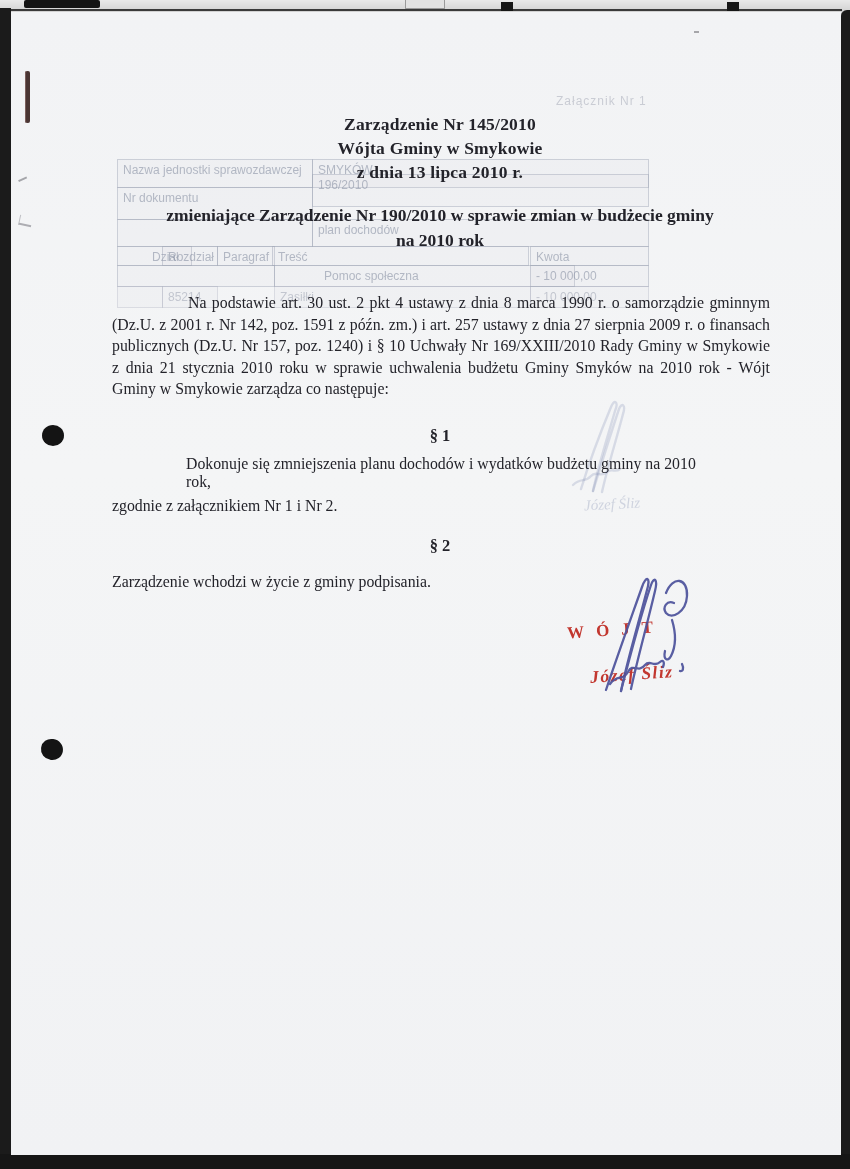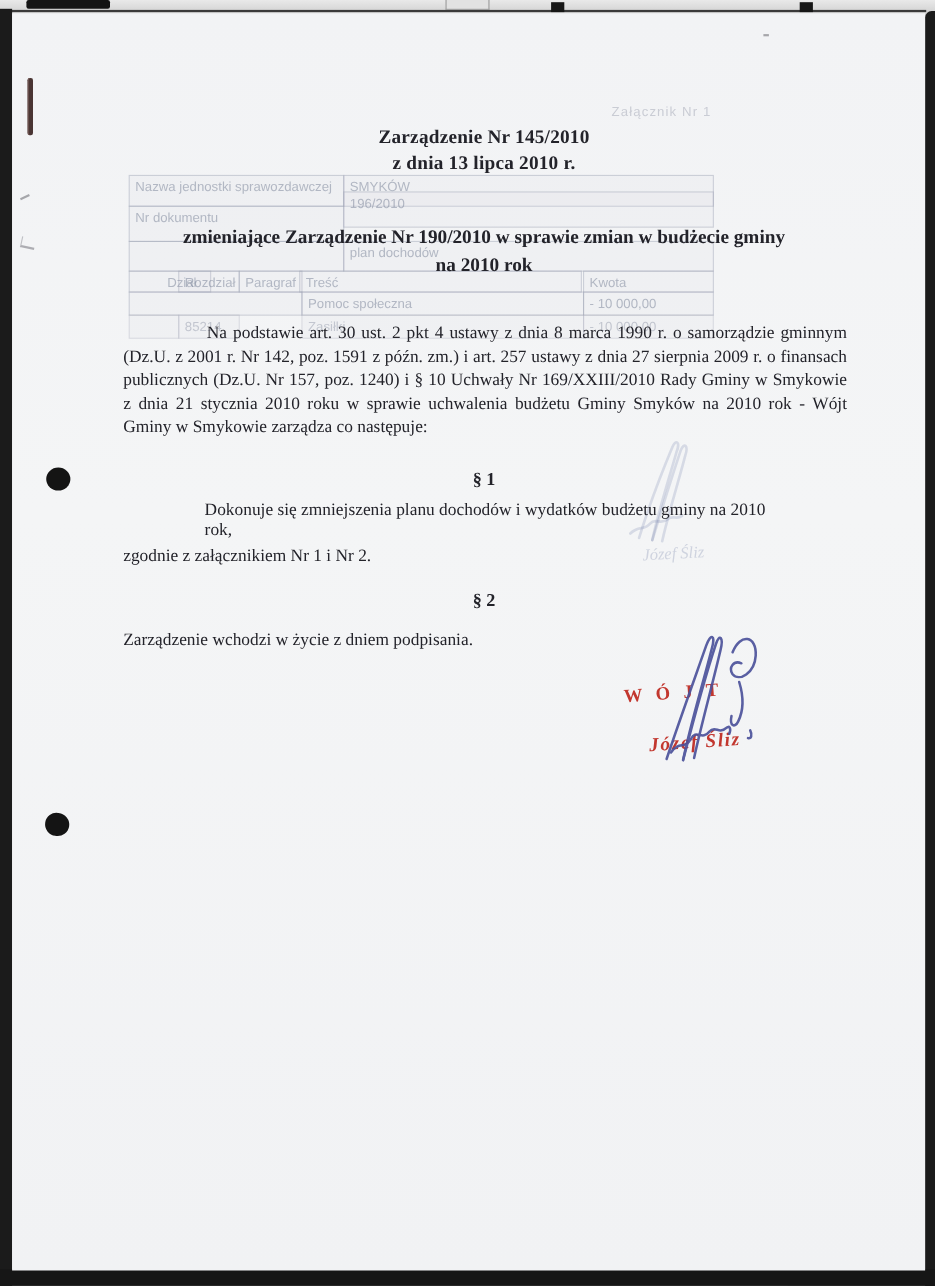--- a/index.html
+++ b/index.html
@@ -117,21 +117,21 @@
   <div class="gcell" style="left:272px; top:246px; width:255px; height:18px; text-align:center;">
       <span class="gtext ghost">Treść</span>
     </div>
   <div class="gcell" style="left:530px; top:246px; width:117px; height:18px; text-align:center;">
       <span class="gtext ghost">Kwota</span>
     </div>
 
   <div class="gcell" style="left:117px; top:265px; width:156px; height:20px;">
       <span class="gtext ghost"></span>
     </div>
-  <div class="gcell" style="left:274px; top:265px; width:255px; height:20px; text-align:center;">
+  <div class="gcell" style="left:274px; top:265px; width:255px; height:20px; text-align:center;padding-left:44px;">
       <span class="gtext ghost">Pomoc społeczna</span>
     </div>
   <div class="gcell" style="left:530px; top:265px; width:117px; height:20px; text-align:right;">
       <span class="gtext ghost">- 10 000,00</span>
     </div>
   <div class="gcell" style="left:117px; top:286px; width:44px; height:20px; border-color:rgba(150,157,175,0.25);"></div>
   <div class="gcell" style="left:162px; top:286px; width:54px; height:20px; border-color:rgba(150,157,175,0.25);">
       <span class="gtext ghost" style="color:rgba(128,136,156,0.4);">85214</span>
     </div>
   <div class="gcell" style="left:274px; top:286px; width:255px; height:20px; border-color:rgba(150,157,175,0.25);">
@@ -145,36 +145,37 @@
     <g fill="none" stroke="rgba(110,122,168,0.22)" stroke-width="2.4" stroke-linecap="round">
       <path d="M38,96 C46,70 58,38 68,14 C71,6 76,8 72,18 C64,46 55,74 50,98"></path>
       <path d="M50,98 C58,72 68,40 76,16 C79,9 83,12 80,21 C73,48 64,76 59,99"></path>
       <path d="M30,92 C38,84 42,90 48,83 C53,77 57,85 64,79 C69,75 72,80 77,76"></path>
     </g>
   </svg>
   <div class="ghost ghost-sig-name" style="position:absolute;">Józef Śliz</div>
 
   <div class="doc title-block">
     <div>Zarządzenie Nr 145/2010</div>
+    <div>Wójta Gminy w Smykowie</div>
     <div>z dnia 13 lipca 2010 r.</div>
   </div>
 
   <div class="doc subtitle-block">
     <div>zmieniające Zarządzenie Nr 190/2010 w sprawie zmian w budżecie gminy</div>
     <div>na 2010 rok</div>
   </div>
 
   <div class="doc preamble">Na podstawie art. 30 ust. 2 pkt 4 ustawy z dnia 8 marca 1990 r. o samorządzie gminnym (Dz.U. z 2001 r. Nr 142, poz. 1591 z późn. zm.) i art. 257 ustawy z dnia 27 sierpnia 2009 r. o finansach publicznych (Dz.U. Nr 157, poz. 1240) i § 10 Uchwały Nr 169/XXIII/2010 Rady Gminy w Smykowie z dnia 21 stycznia 2010 roku w sprawie uchwalenia budżetu Gminy Smyków na 2010 rok - Wójt Gminy w Smykowie zarządza co następuje:</div>
 
   <div class="doc sec-head sec1-head">§ 1</div>
   <div class="doc sec1-l1">Dokonuje się zmniejszenia planu dochodów i wydatków budżetu gminy na 2010 rok,</div>
   <div class="doc sec1-l2">zgodnie z załącznikiem Nr 1 i Nr 2.</div>
 
   <div class="doc sec-head sec2-head">§ 2</div>
-  <div class="doc sec2-l1">Zarządzenie wchodzi w życie z dniem podpisania.</div>
+  <div class="doc sec2-l1">Zarządzenie wchodzi w życie z gminy podpisania.</div>
 
   <div class="stamp-title">WÓJT</div>
   <div class="stamp-name">Józef Śliz</div>
 
   <svg class="sig-svg" width="132" height="138" viewBox="0 0 132 138">
     <g fill="none" stroke="#4c529b" stroke-width="2.3" stroke-linecap="round" opacity="0.92">
       <path d="M40,127 C50,97 64,58 76,24 C80,12 85,14 81,27 C72,62 61,98 55,128"></path>
       <path d="M55,128 C63,97 75,52 85,22 C88,13 92,16 89,28 C81,62 71,98 65,126"></path>
       <path d="M44,121 C52,110 56,119 62,109 C67,99 72,111 79,102 C84,96 88,105 94,99 C97,96 99,99 97,104"></path>
       <path d="M100,30 C107,12 122,15 121,33 C120,49 106,57 100,50 C96,44 101,37 108,40"></path>

